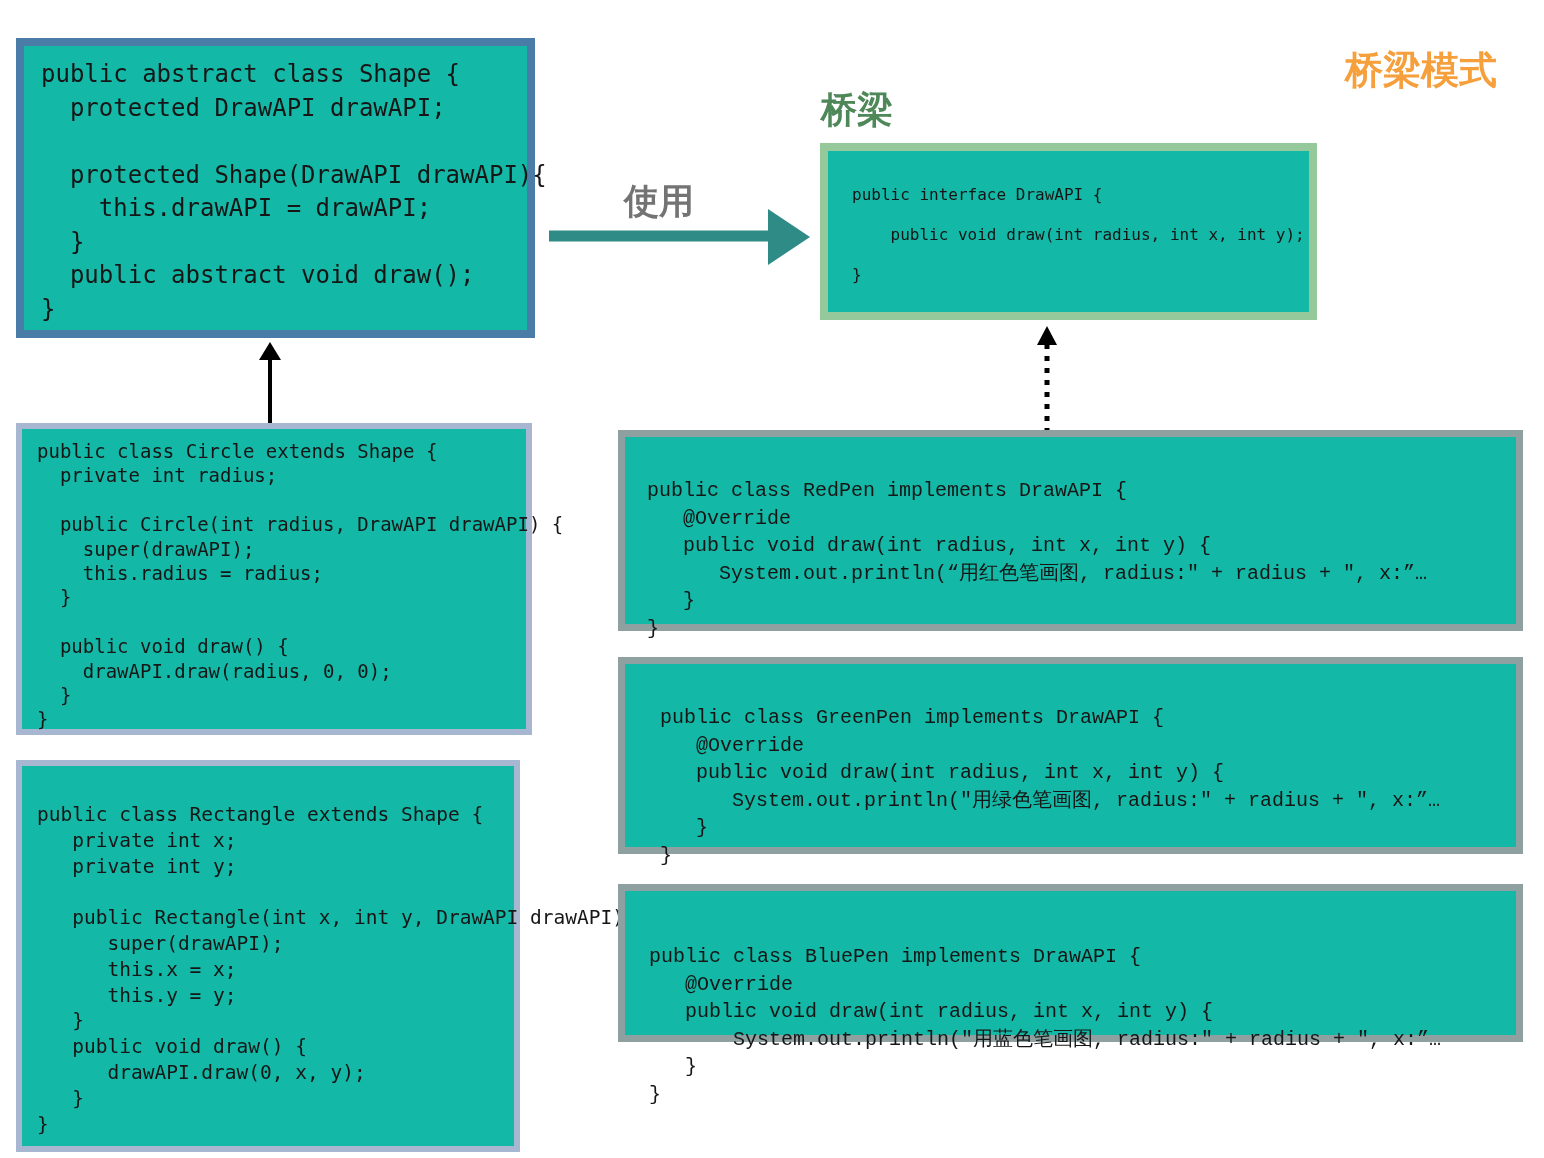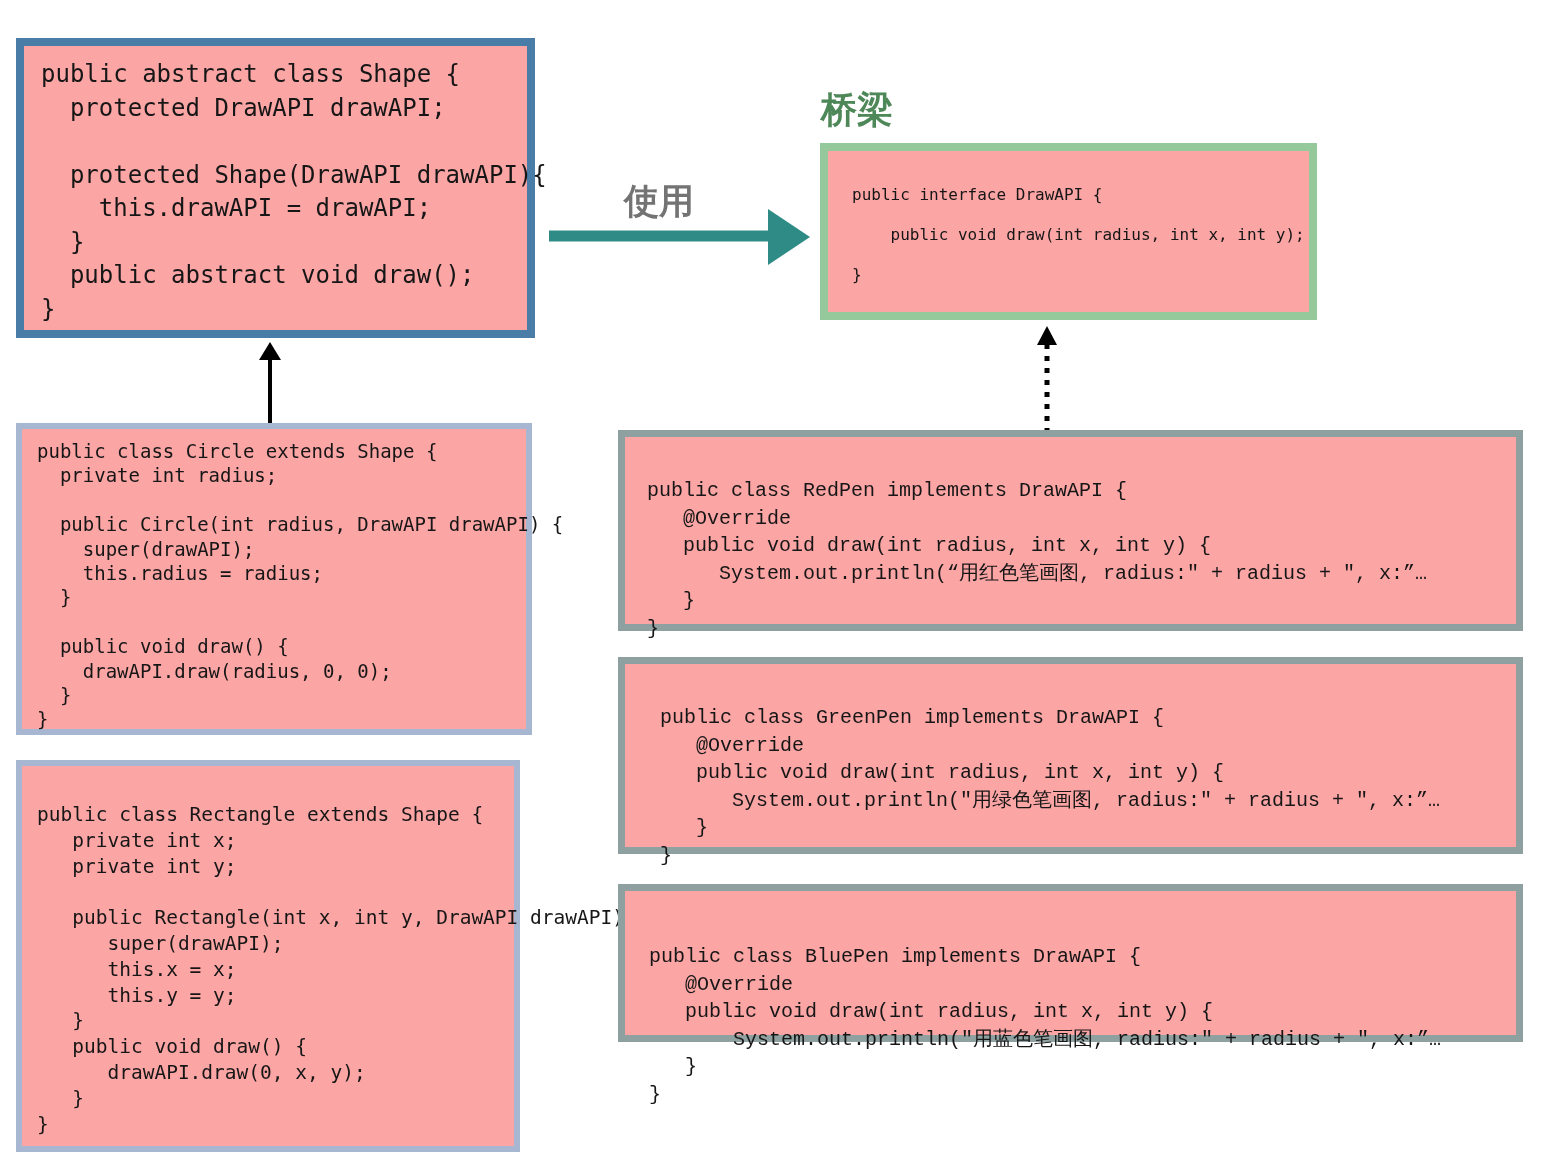--- a/index.html
+++ b/index.html
@@ -7,21 +7,21 @@
   .canvas {
     position: relative;
     width: 1544px;
     height: 1158px;
     background: #ffffff;
     font-family: "Liberation Sans", sans-serif;
     overflow: hidden;
   }
   .arrows { position: absolute; left: 0; top: 0; pointer-events: none; }
 
-  .box { position: absolute; background: #fca5a5; }
+  .box { position: absolute; background: #14b8a6; }
   .code { margin: 0; color: #161616; }
   .mono { font-family: "Liberation Mono", "DejaVu Sans Mono", monospace; margin-top: 24px; }
 
   .shape-box   { left: 16px;  top: 38px;  width: 519px; height: 300px;
                  border: 8px solid var(--shape_border);   padding: 12px 0 0 17px; }
   .shape-box .code { font-size: 24px; line-height: 33.5px; }
 
   .drawapi-box { left: 820px; top: 143px; width: 497px; height: 177px;
                  border: 8px solid var(--interface_border); padding: 24px 0 0 24px; }
   .drawapi-box .code { font-size: 16px; line-height: 40px; }
@@ -64,20 +64,21 @@
     <g>
       <line class="black-dotted" x1="1047" y1="433" x2="1047" y2="342"></line>
       <polygon class="black-fill" points="1047,326 1037,345 1057,345"></polygon>
     </g>
     <g>
       <line class="teal-line" x1="549" y1="236" x2="772" y2="236"></line>
       <polygon class="teal-fill" points="810,237 768,209 768,265"></polygon>
     </g>
   </svg>
 
+  <div class="label title-label">桥梁模式</div>
 
   <div class="label bridge-label">桥梁</div>
 
   <div class="label use-label">使用</div>
 
   <div class="box shape-box">
     <pre class="code">public abstract class Shape {
   protected DrawAPI drawAPI;
 
   protected Shape(DrawAPI drawAPI){

